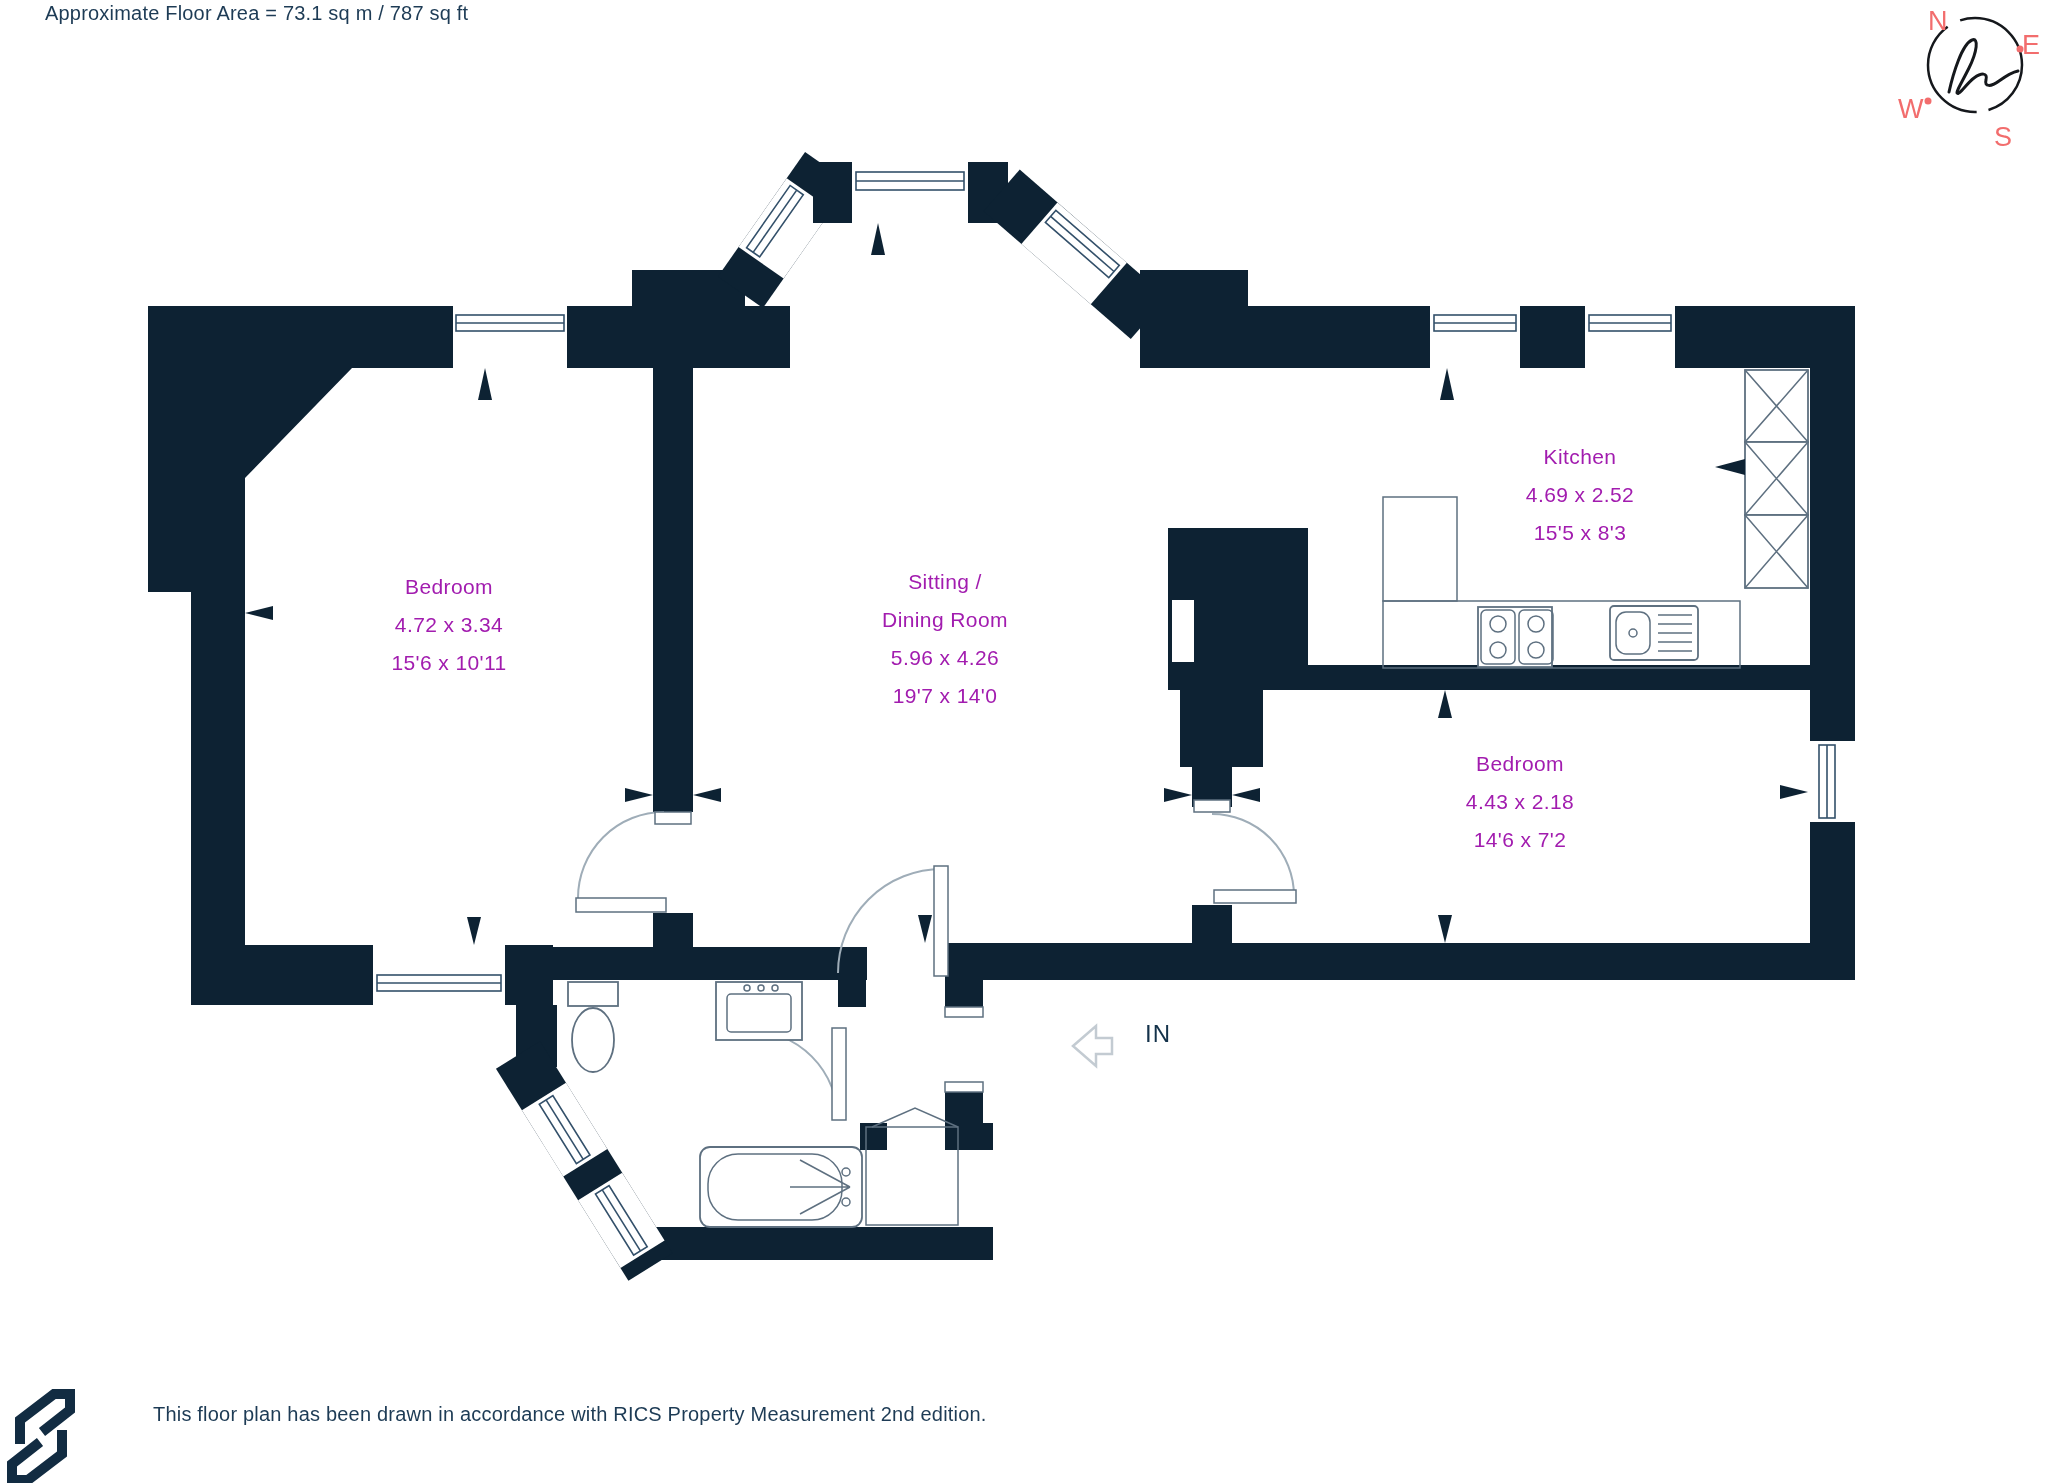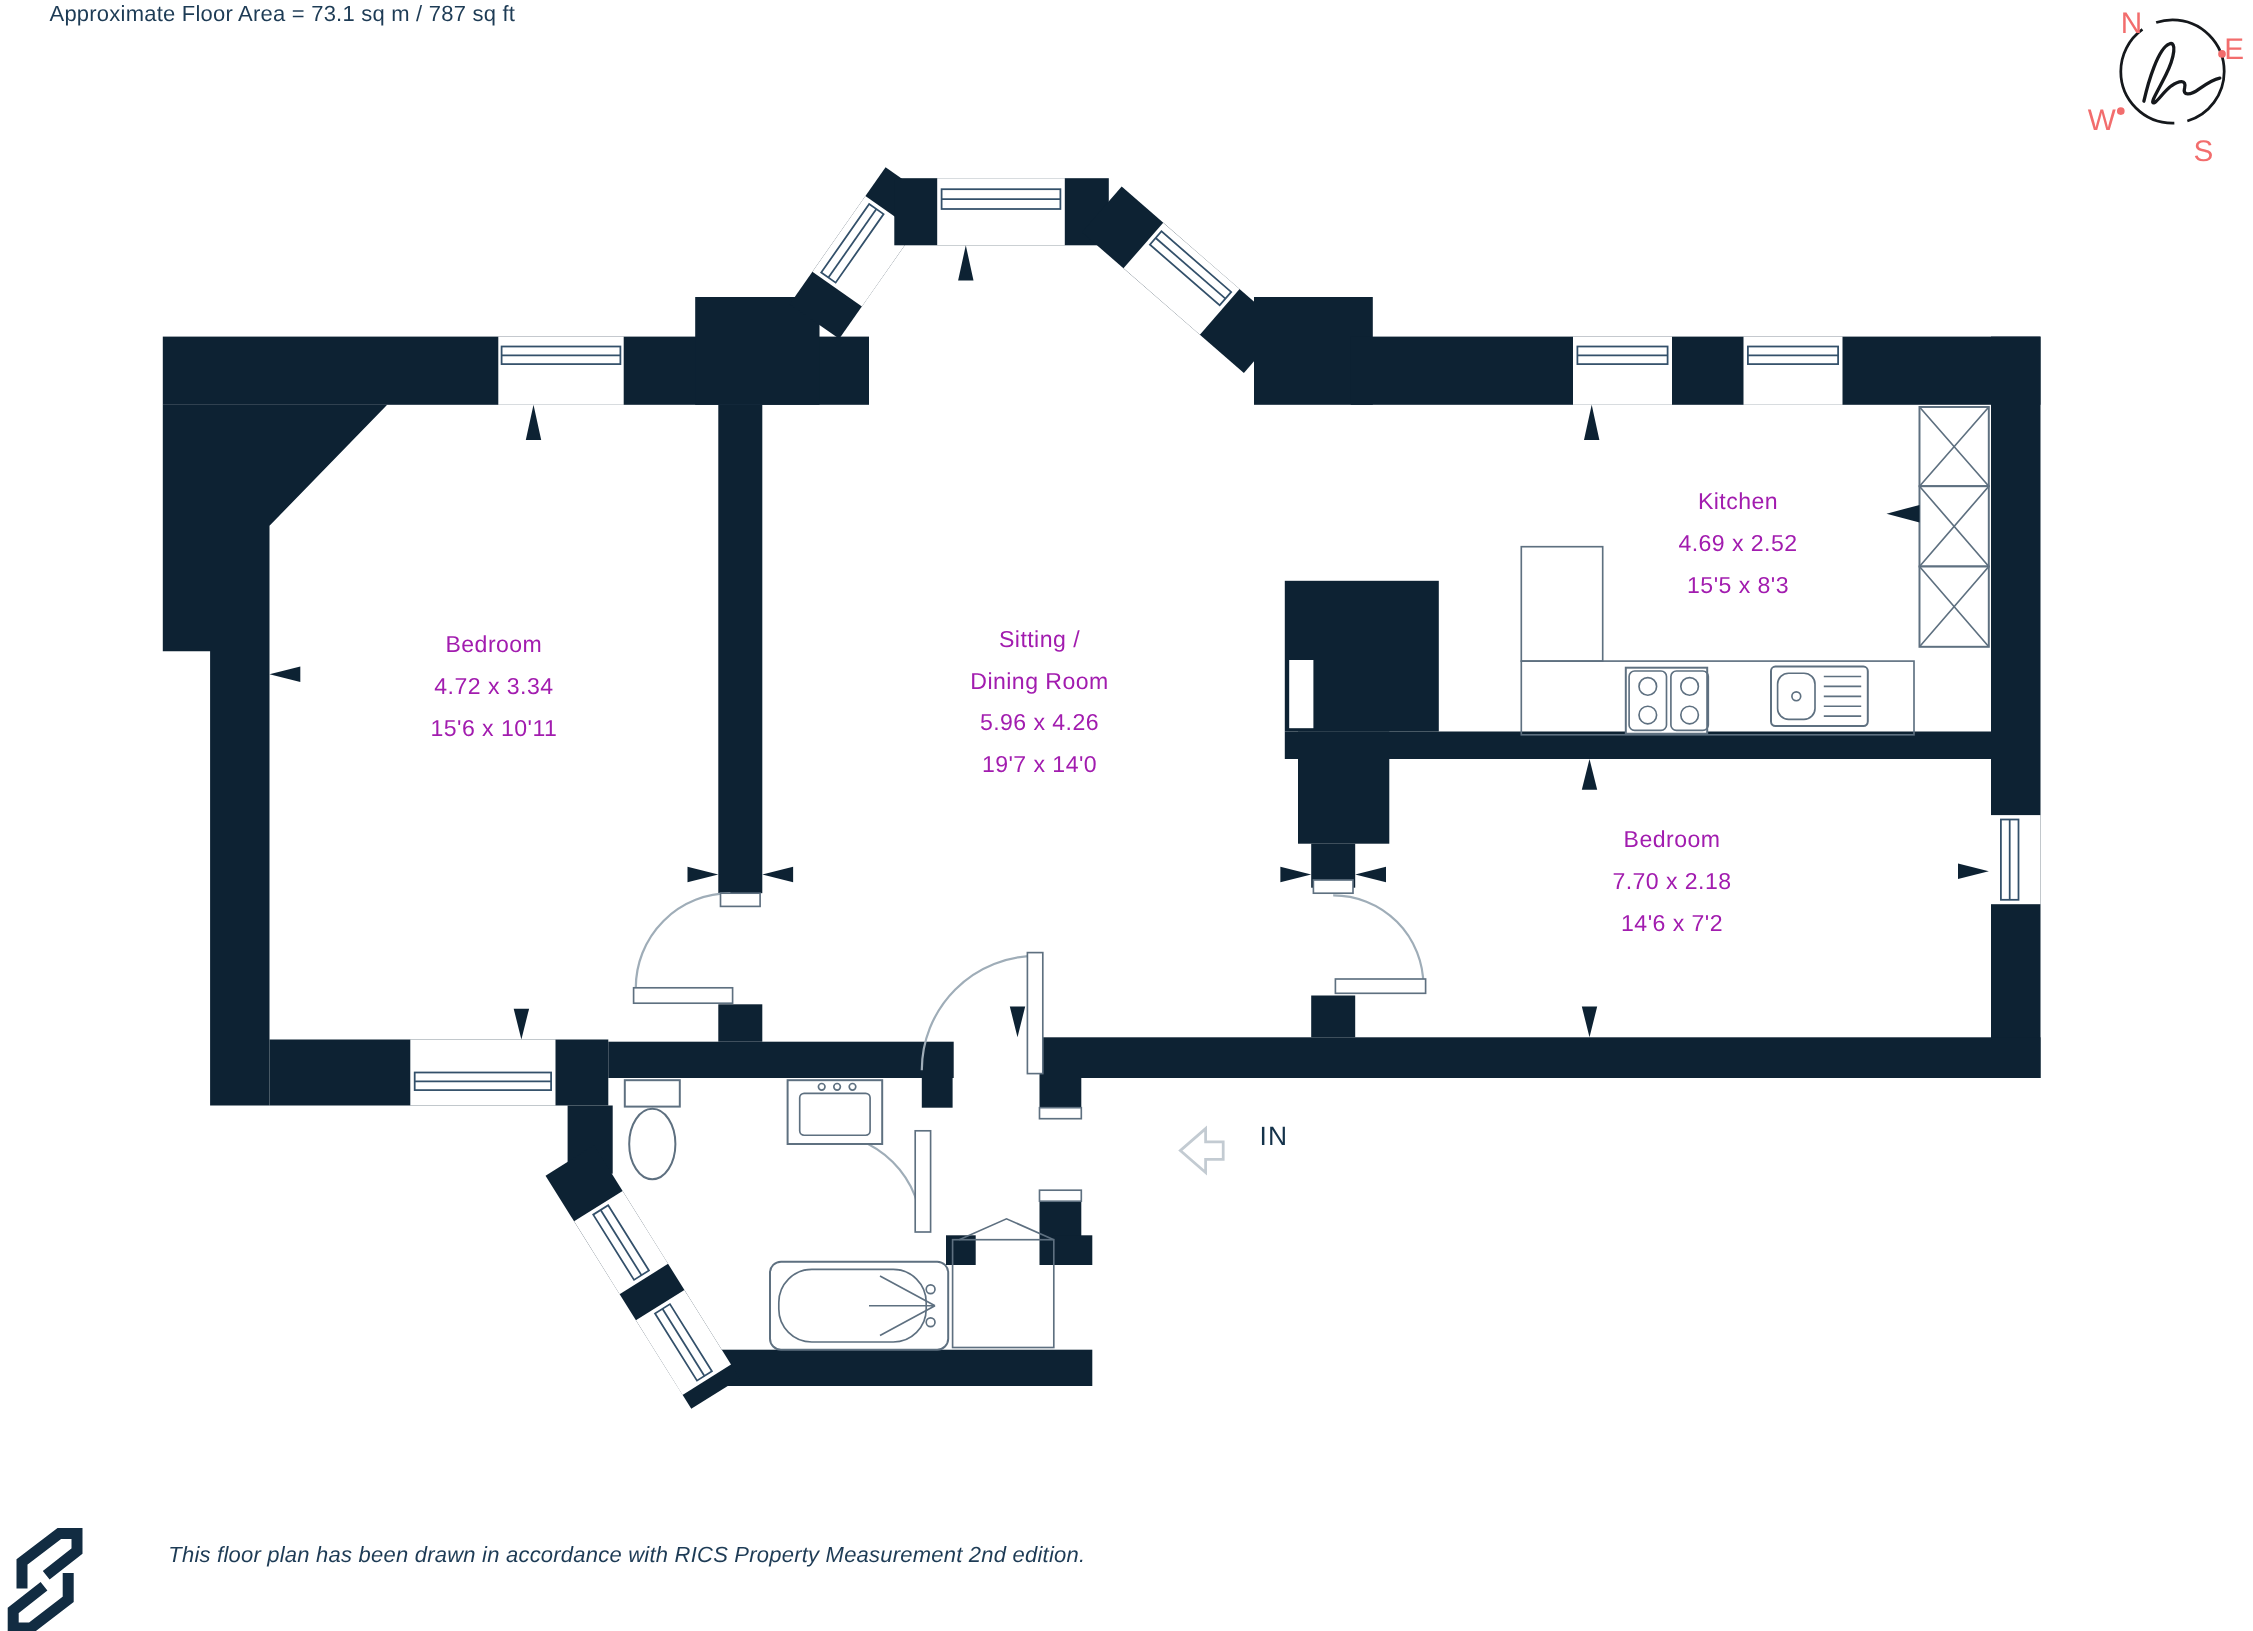--- a/index.html
+++ b/index.html
@@ -5,21 +5,21 @@
   html,body{margin:0;padding:0;background:#fff;}
   .canvas{position:relative;width:2048px;height:1483px;background:#fff;overflow:hidden;
           font-family:"Liberation Sans", sans-serif;}
   .plan-svg{position:absolute;left:0;top:0;width:2048px;height:1483px;}
   .txt{position:absolute;color:#1d3b55;margin-left:37px;}
   .title{left:8px;top:2px;font-size:20px;letter-spacing:.2px;}
   .room-label{position:absolute;text-align:center;font-size:21px;line-height:38px;letter-spacing:.4px;color:#a21caf;}
   .compass-letter{position:absolute;font-size:27px;color:#f26d6d;letter-spacing:.5px;}
   .in-label{left:1108px;top:1020px;font-size:24px;letter-spacing:1px;color:#14324a;}
   .footer-line{position:absolute;left:153px;font-size:20px;color:#1d3b55;letter-spacing:.2px;}
-  .f1{top:1403px;font-style:italic;} .f2{top:1444px;}
+  .f1{top:1403px;} .f2{top:1444px;}
   svg .wall{fill:#0d2233;}
   svg .win{fill:#ffffff;}
   svg .frame{stroke:#33506a;stroke-width:1.6;fill:none;}
   svg .fx{stroke:#5e7080;stroke-width:1.8;fill:#ffffff;}
   svg .fxl{stroke:#5e7080;stroke-width:1.5;fill:none;}
   svg .arc{stroke:#9fadb8;stroke-width:2;fill:none;}
   svg .leaf{fill:#ffffff;stroke:#5e7080;stroke-width:1.5;}
   svg .tick{fill:#0d2233;}
 </style>
 </head>
@@ -265,20 +265,20 @@
   </div>
 
   <div class="room-label" style="left:1430px;top:438px;width:300px">
     <div>Kitchen</div>
     <div>4.69 x 2.52</div>
     <div>15'5 x 8'3</div>
   </div>
 
   <div class="room-label" style="left:1370px;top:745px;width:300px">
     <div>Bedroom</div>
-    <div>7.70 x 2.18</div>
+    <div>4.43 x 2.18</div>
     <div>14'6 x 7'2</div>
   </div>
 
   <div class="txt in-label">IN</div>
 
   <div class="footer-line f1">This floor plan has been drawn in accordance with RICS Property Measurement 2nd edition.</div>
 </div>
 
 </body></html>

